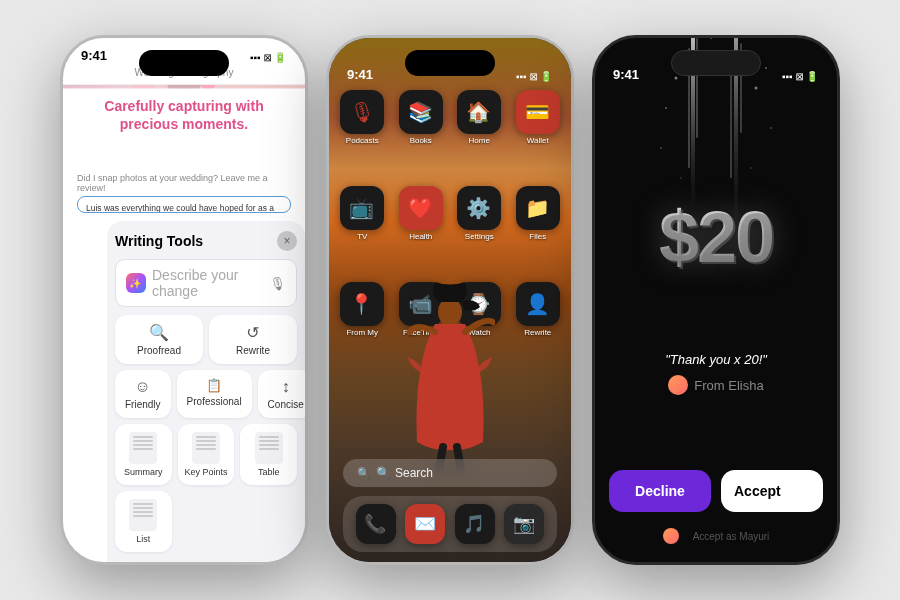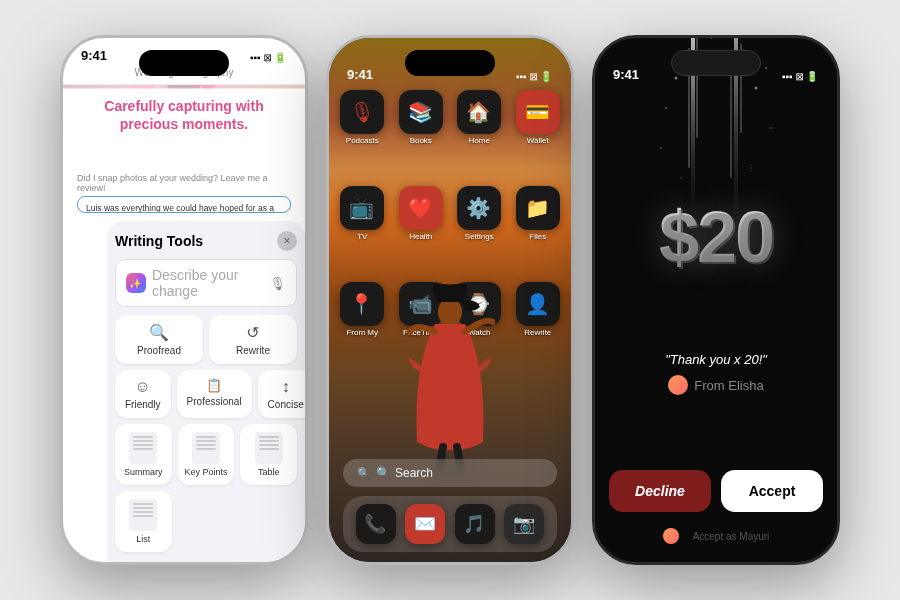--- a/index.html
+++ b/index.html
@@ -428,36 +428,35 @@
     .p3-buttons {
       position: absolute;
       bottom: 50px;
       left: 14px;
       right: 14px;
       display: flex;
       gap: 10px;
     }
     .p3-btn-decline {
       flex: 1;
-      background: #7f1d1d;
+      background: #6d28d9;
       border-radius: 14px;
       padding: 13px;
       text-align: center;
       font-size: 14px;
       font-weight: 600;
       color: #fff;
       cursor: pointer;
-      font-style: italic;
     }
     .p3-btn-accept {
       flex: 1;
       background: #fff;
       border-radius: 14px;
       padding: 13px;
-      text-align: center;
+      text-align: left;
       font-size: 14px;
       font-weight: 600;
       color: #000;
       cursor: pointer;
     }
     .p3-footer {
       position: absolute;
       bottom: 18px;
       display: flex;
       align-items: center;

